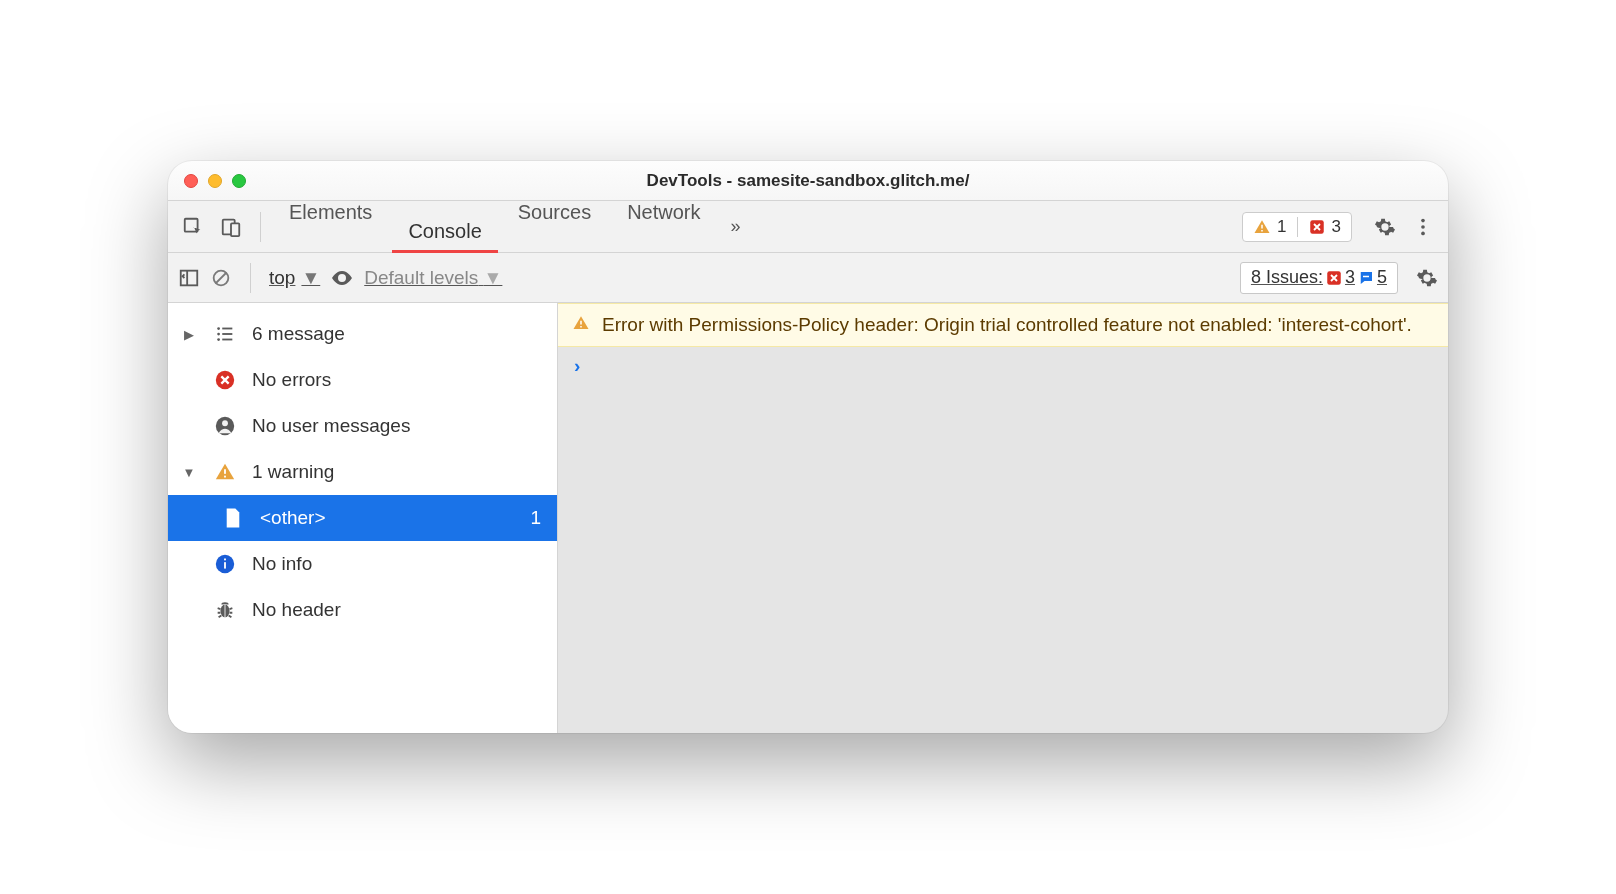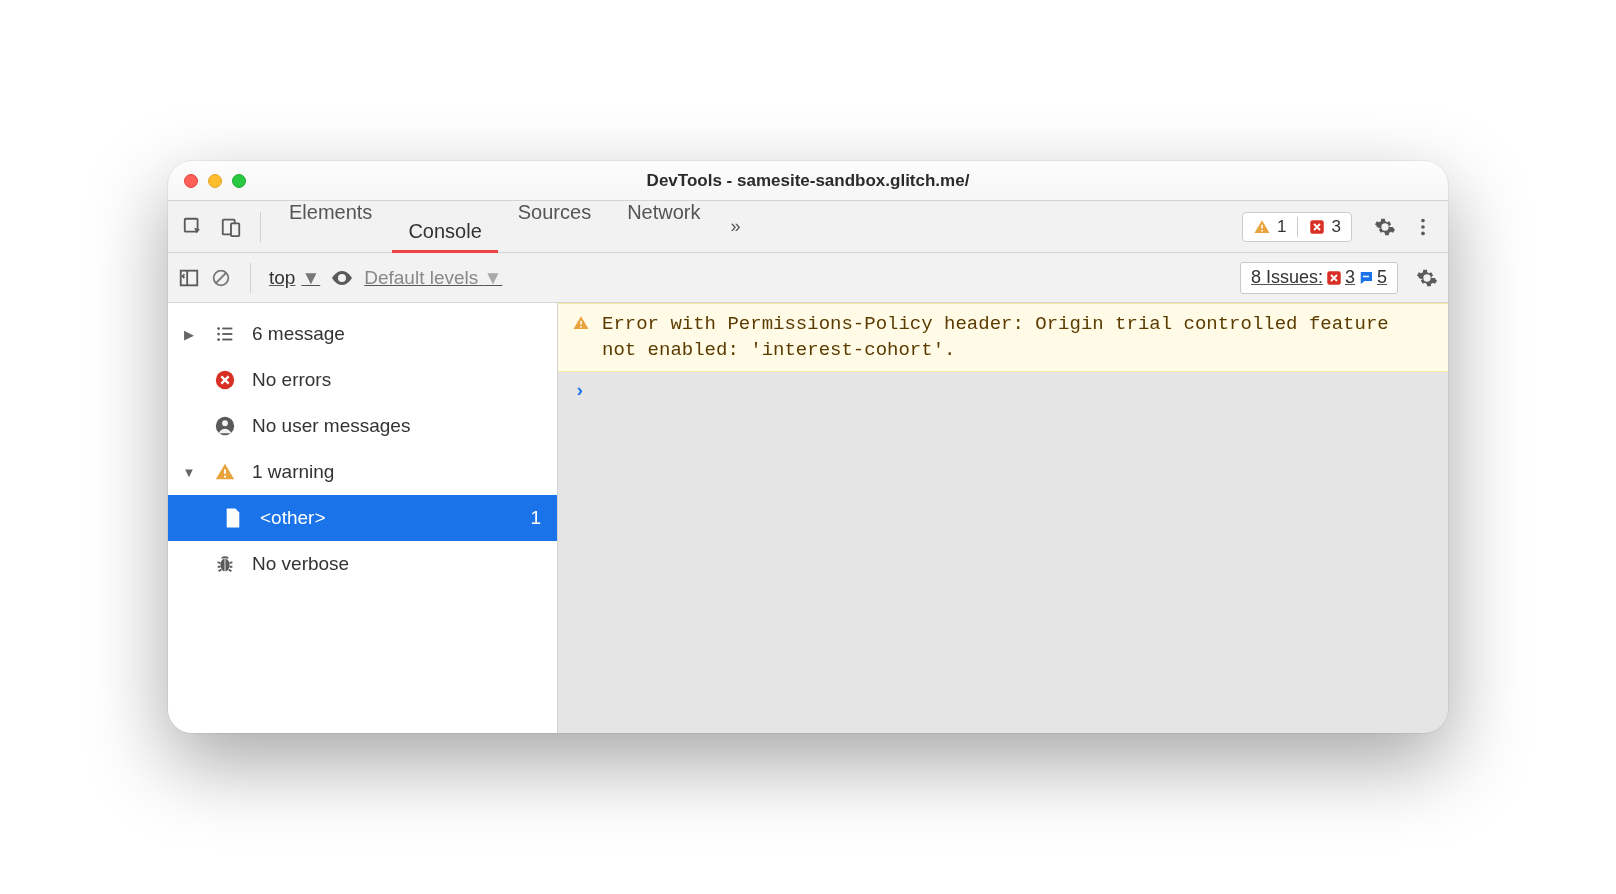--- a/index.html
+++ b/index.html
@@ -148,21 +148,21 @@
   }
   .srow .count {
     margin-left:auto;
     padding-right:4px;
   }
   .srow.indent { padding-left: 52px; }
 
   .main {
     flex:1;
     display:flex; flex-direction:column;
-    font-family: Liberation Mono, monospace;
+    font-family: Liberation Sans, sans-serif;
     font-size: 19px;
   }
   .warnmsg {
     background:#fffbe6;
     border-bottom:1px solid #f5e9a6;
     border-top:1px solid #f5e9a6;
     padding: 8px 14px;
     display:flex; gap:12px;
     color:#5c3b00;
     line-height:1.35;
@@ -363,33 +363,44 @@
               <path d="M4 2h11l5 5v19H4z" fill="#fff"></path>
               <path d="M15 2v5h5" fill="none" stroke="#1a73e8" stroke-width="0"></path>
             </svg>
         </span>
         <span>&lt;other&gt;</span>
         <span class="count">1</span>
       </div>
       <div class="srow">
         <span class="arrow"></span>
         <span class="ic">
+          <svg width="22" height="22" viewBox="0 0 24 24">
+              <circle cx="12" cy="12" r="10" fill="#1a5dd6"></circle>
+              <rect x="11" y="10" width="2" height="7" fill="#fff"></rect>
+              <rect x="11" y="6" width="2" height="2" fill="#fff"></rect>
+            </svg>
+        </span>
+        <span>No info</span>
+      </div>
+      <div class="srow">
+        <span class="arrow"></span>
+        <span class="ic">
           <svg width="22" height="22" viewBox="0 0 24 24" fill="#5a5a5a">
               <ellipse cx="12" cy="13" rx="5" ry="7"></ellipse>
               <line x1="12" y1="6" x2="12" y2="20" stroke="#f2f2f2" stroke-width="1"></line>
               <line x1="4" y1="10" x2="7" y2="11" stroke="#5a5a5a" stroke-width="2"></line>
               <line x1="4" y1="15" x2="7" y2="15" stroke="#5a5a5a" stroke-width="2"></line>
               <line x1="5" y1="20" x2="8" y2="18" stroke="#5a5a5a" stroke-width="2"></line>
               <line x1="20" y1="10" x2="17" y2="11" stroke="#5a5a5a" stroke-width="2"></line>
               <line x1="20" y1="15" x2="17" y2="15" stroke="#5a5a5a" stroke-width="2"></line>
               <line x1="19" y1="20" x2="16" y2="18" stroke="#5a5a5a" stroke-width="2"></line>
               <path d="M9 6c0-2 6-2 6 0" fill="none" stroke="#5a5a5a" stroke-width="2"></path>
             </svg>
         </span>
-        <span>No verbose</span>
+        <span>No header</span>
       </div>
     </div>
 
     <div class="main">
       <div class="warnmsg">
         <span class="ico" style="flex-shrink:0;margin-top:2px">
           <svg width="18" height="18" viewBox="0 0 24 24">
               <path d="M12 3 L22 20 H2 Z" fill="#e8a33d"></path>
               <rect x="11" y="9" width="2" height="5" fill="#fff"></rect>
               <rect x="11" y="16" width="2" height="2" fill="#fff"></rect>

